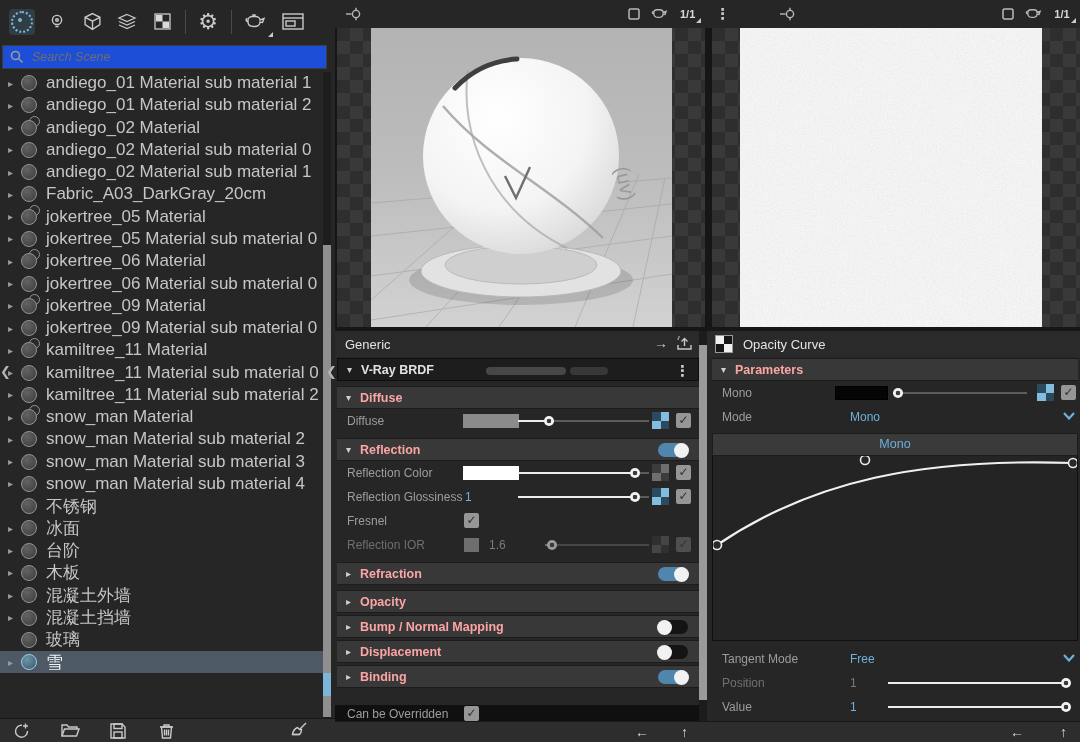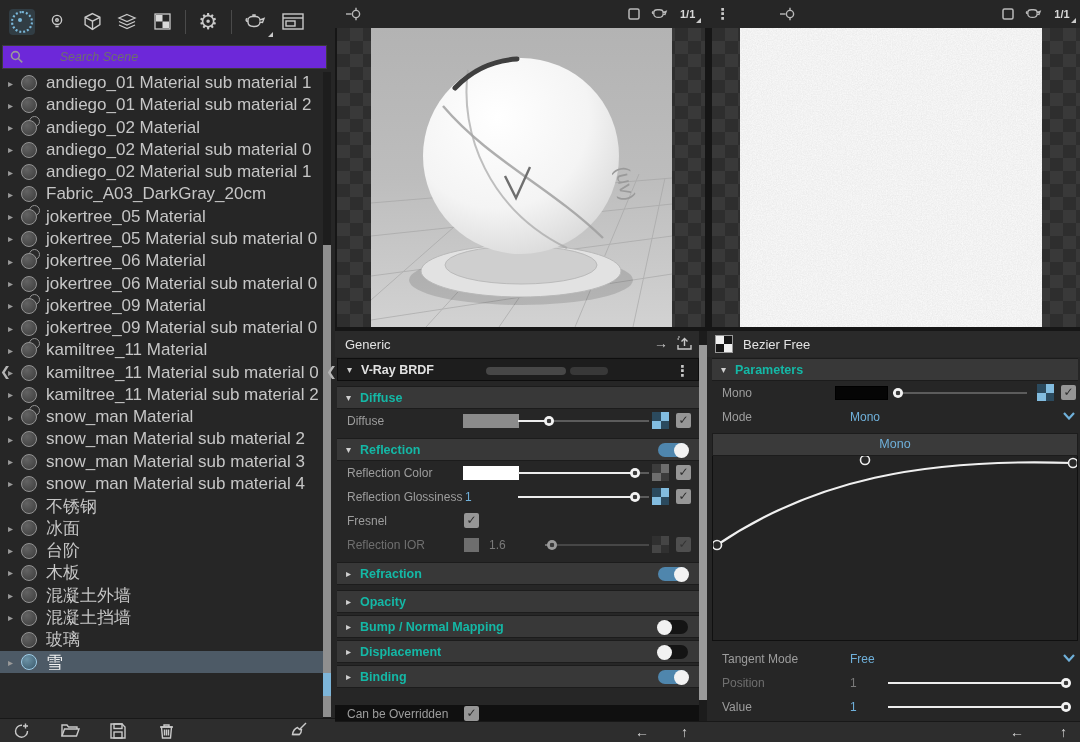--- a/index.html
+++ b/index.html
@@ -13,21 +13,21 @@
   #left-panel{left:0;top:0;width:335px;height:742px;background:#262626;}
   #top-toolbar{left:0;top:0;width:335px;height:43px;display:flex;align-items:center;background:#262626;}
   .tb-icon{width:26px;height:26px;display:flex;align-items:center;justify-content:center;margin-left:9px;color:#c9c9c9;}
   .tb-div{width:1px;height:24px;background:#4a4a4a;margin-left:10px;}
   .tb-active{background:#313d44;border-radius:4px;}
   .dotted-sphere{width:18px;height:18px;border-radius:50%;border:2px dotted #7ab7d9;position:relative;}
   .dotted-sphere::after{content:"";position:absolute;left:5px;top:5px;width:4px;height:4px;border-radius:50%;background:#7ab7d9;}
   .gear-glyph{font-size:22px;line-height:22px;color:#c9c9c9;}
   .corner-tri{position:absolute;right:-2px;bottom:-2px;width:0;height:0;border-left:5px solid transparent;border-bottom:5px solid #c9c9c9;}
 
-  #search-box{left:2px;top:45px;width:325px;height:24px;background:#6d28d9;border:1px solid #3c3c3c;display:flex;align-items:center;box-sizing:border-box;gap:28px;}
+  #search-box{left:2px;top:45px;width:325px;height:24px;background:#1d4ed8;border:1px solid #3c3c3c;display:flex;align-items:center;box-sizing:border-box;}
   #search-box input{background:transparent;border:none;outline:none;color:#bbb;font-style:italic;font-size:12.5px;width:270px;font-family:inherit;}
   #search-box input::placeholder{color:#6e6e6e;font-style:italic;}
 
   #mat-list{left:0;top:72px;width:328px;height:646px;overflow:hidden;}
   .mat-row{height:22.27px;display:flex;align-items:center;padding-left:8px;cursor:default;}
   .mat-row.selected{background:#4d5a66;}
   .arrow{width:13px;font-size:10px;color:#9a9a9a;flex:0 0 13px;}
   .mat-icon{width:14px;height:14px;border-radius:50%;border:1.4px solid #949494;background:radial-gradient(circle at 35% 30%,#636363,#3c3c3c);margin-right:9px;position:relative;flex:0 0 14px;}
   .mat-icon.multi::after{content:"";position:absolute;right:-4px;top:-5px;width:9px;height:9px;border-radius:50%;border:1.4px solid #949494;background:#2a2a2a;z-index:-1;}
   .mat-row{position:relative;z-index:0;}
@@ -62,21 +62,21 @@
   #pv-left-bg{left:2px;top:28px;width:368px;height:299px;}
   #pv-right-bg{left:377px;top:28px;width:368px;height:299px;}
   #pv-divider{left:370px;top:0;width:7px;height:331px;background:#161616;}
   #sphere-img{left:36px;top:28px;width:301px;height:299px;}
   #texture-img{left:405px;top:28px;width:302px;height:299px;background:#efefef;}
   #preview-bottom-strip{left:0;top:327px;width:745px;height:4px;background:#161616;}
 
   
   .rollout{height:23px;background:#383838;border-top:1px solid #1c1c1c;border-bottom:1px solid #1c1c1c;display:flex;align-items:center;padding-left:9px;position:relative;box-sizing:border-box;}
   .rollout .tri{font-size:10px;color:#cfcfcf;width:14px;}
-  .rollout .rl-label{font-size:12.5px;font-weight:bold;color:#14b8a6;}
+  .rollout .rl-label{font-size:12.5px;font-weight:bold;color:#fca5a5;}
   .toggle{position:absolute;right:11px;top:4px;width:30px;height:14px;border-radius:8px;}
   .toggle.on{background:#4f86ad;}
   .toggle.off{background:#141414;}
   .toggle .knob{position:absolute;top:-0.5px;width:15px;height:15px;border-radius:50%;background:#f2f2f2;}
   .toggle.on .knob{right:-1px;}
   .toggle.off .knob{left:-1px;}
 
   .prop-row{position:relative;height:24px;}
   .prop-label{position:absolute;left:10px;top:5px;font-size:12px;color:#9d9d9d;white-space:nowrap;}
   .prop-label.dim{color:#6f6f6f;}
@@ -646,21 +646,21 @@
 </div>
 
 <div id="right-panel" class="abs">
   <div id="right-header" class="abs">
     <span class="bw-checker">
         <span></span>
         <span></span>
         <span></span>
         <span></span>
       </span>
-    <span class="panel-title">Bezier Free</span>
+    <span class="panel-title">Opacity Curve</span>
   </div>
 
   <div id="right-content" class="abs">
     <div class="rollout">
       <span class="tri">▾</span>
       <span class="rl-label">Parameters</span>
     </div>
 
     <div class="prop-row">
       <span class="prop-label">Mono</span>

